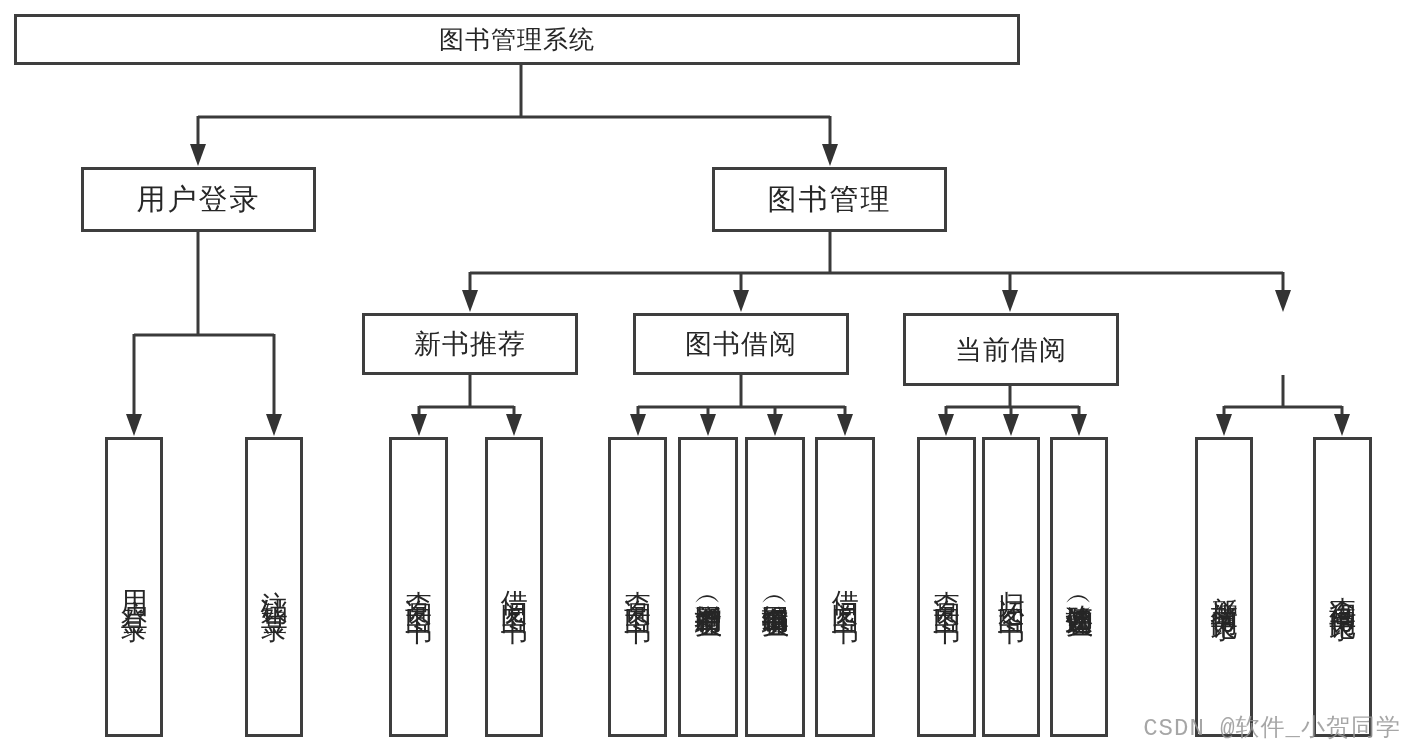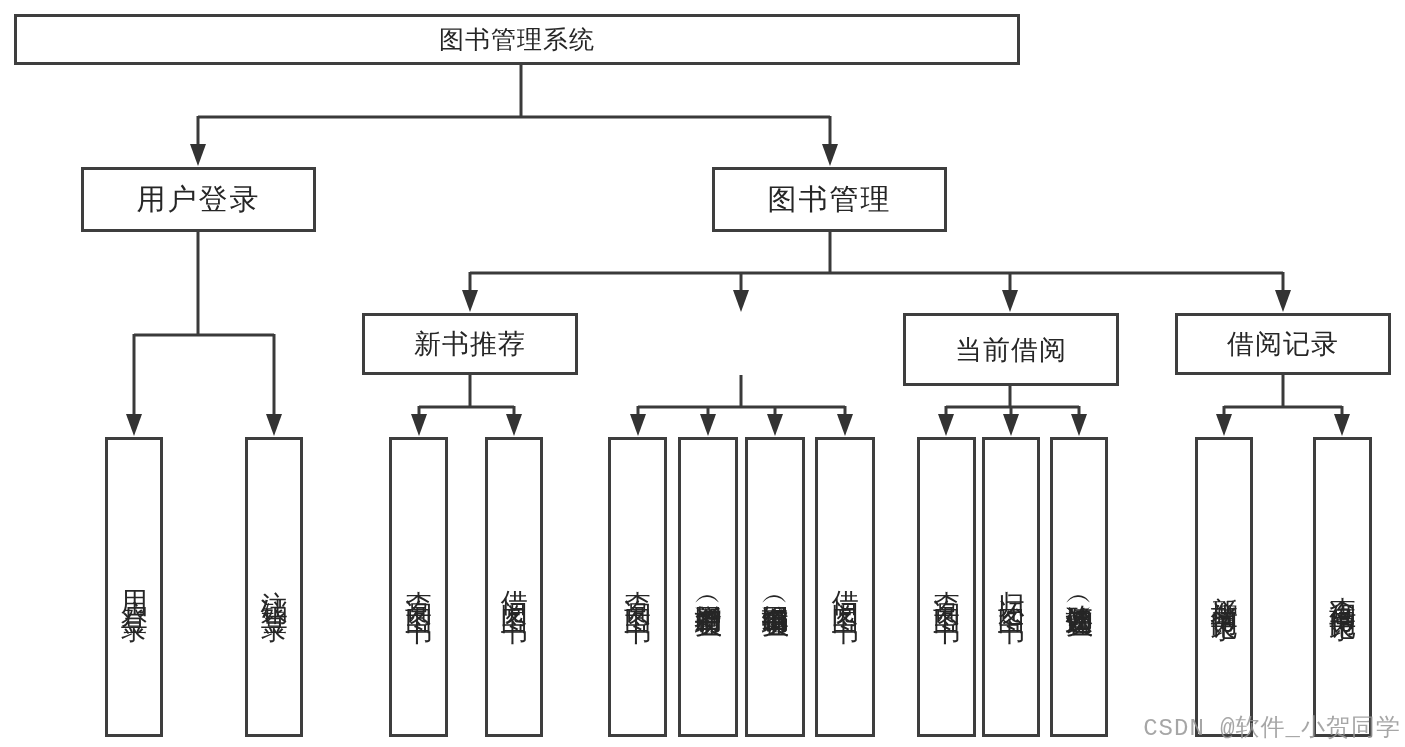--- a/index.html
+++ b/index.html
@@ -110,25 +110,25 @@
   <div class="node lvl2-node" style="left:81px;top:167px;width:235px;height:65px">
     <span>用户登录</span>
   </div>
   <div class="node lvl3-node" style="left:362px;top:313px;width:216px;height:62px">
     <span>新书推荐</span>
   </div>
 
   <div class="node lvl2-node" style="left:712px;top:167px;width:235px;height:65px">
     <span>图书管理</span>
   </div>
+  <div class="node lvl3-node" style="left:633px;top:313px;width:216px;height:62px">
+    <span>图书借阅</span>
+  </div>
   <div class="node lvl3-node" style="left:903px;top:313px;width:216px;height:73px">
     <span>当前借阅</span>
-  </div>
-  <div class="node lvl3-node" style="left:1175px;top:313px;width:216px;height:62px">
-    <span>借阅记录</span>
   </div>
 
   <div class="node leaf-node" style="left:105px;top:437px;width:58px;height:300px">
     <span class="v-text" style="letter-spacing: 9px;">用户登录</span>
   </div>
   <div class="node leaf-node" style="left:245px;top:437px;width:58px;height:300px">
     <span class="v-text" style="letter-spacing: 9px;">注销登录</span>
   </div>
 
   <div class="node leaf-node" style="left:389px;top:437px;width:59px;height:300px">

